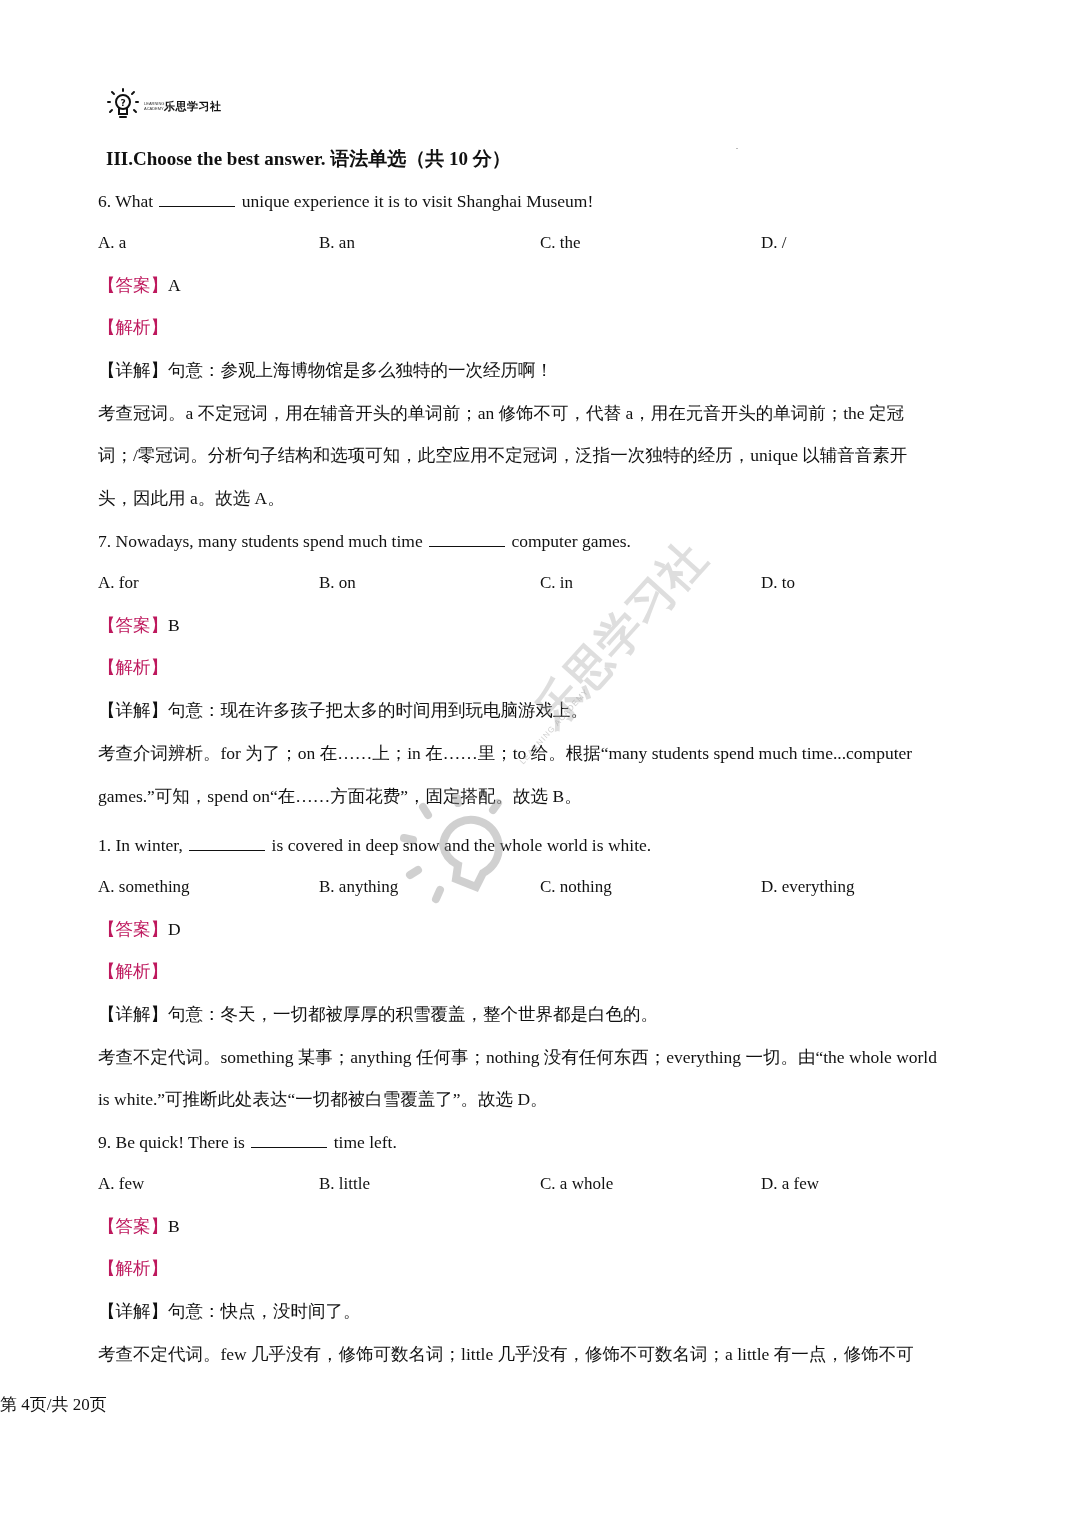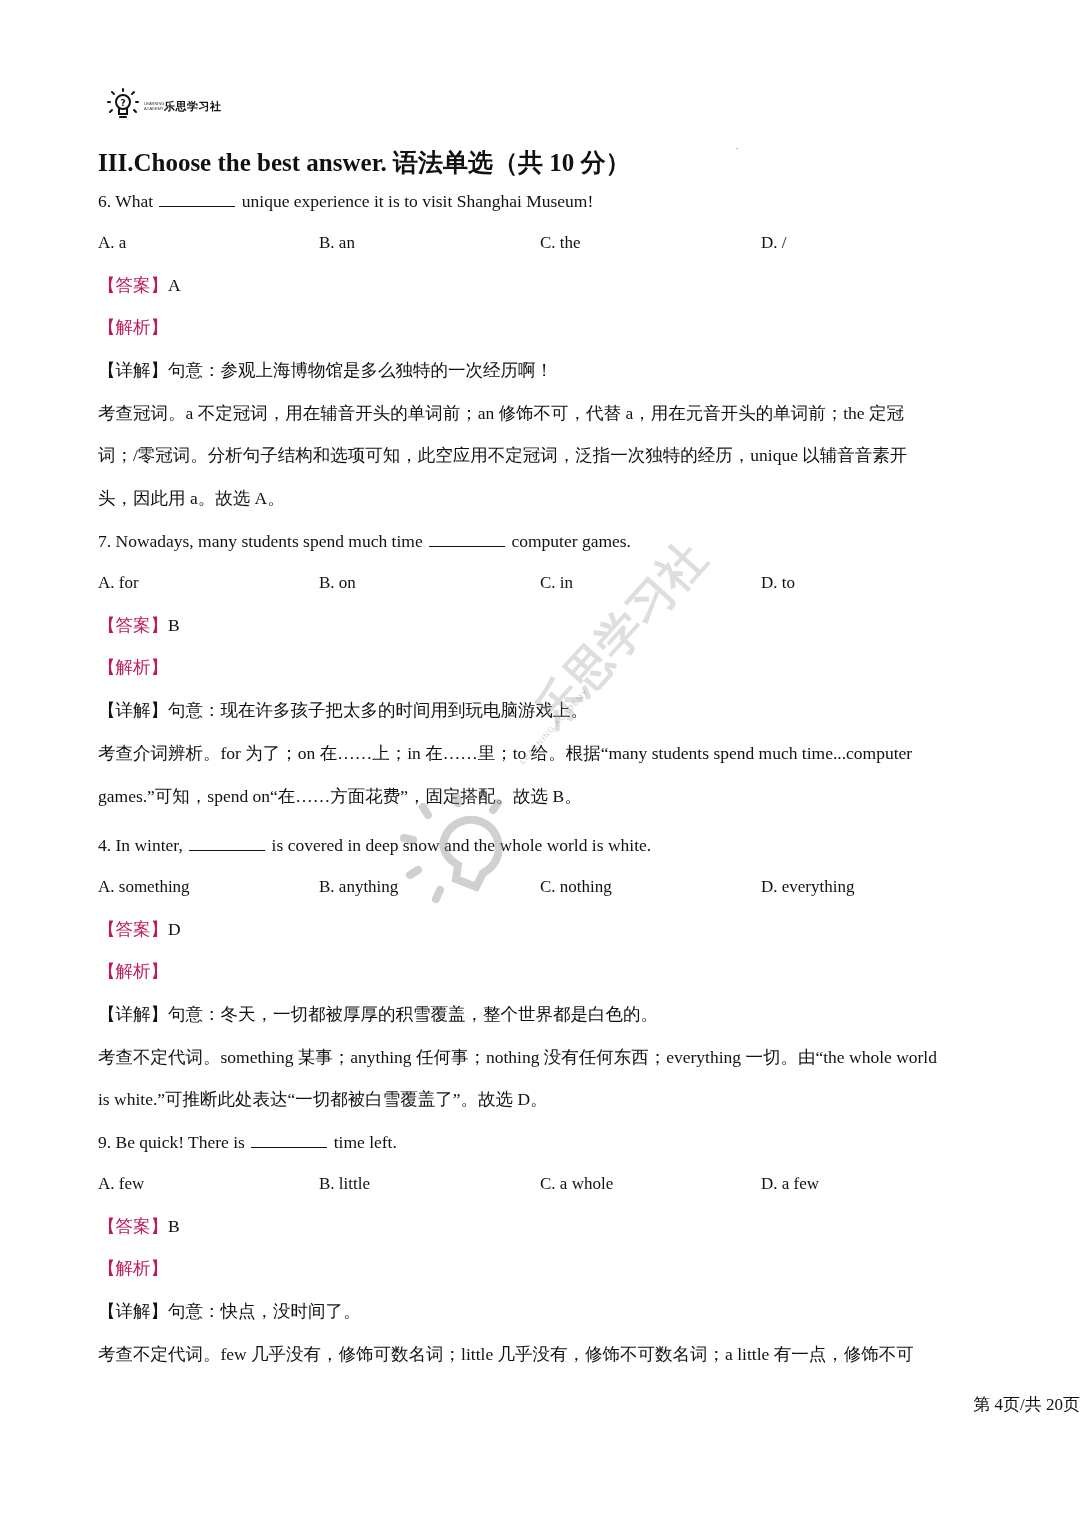--- a/index.html
+++ b/index.html
@@ -3,26 +3,26 @@
 <meta charset="utf-8">
 <style>
   html, body { margin: 0; padding: 0; background: #ffffff; }
   body { width: 1080px; height: 1528px; position: relative; overflow: hidden;
          font-family: "Liberation Serif", "DejaVu Serif", serif; color: #111; }
   .page { position: absolute; left: 0; top: 0; width: 1080px; height: 1528px; }
   .logo { position: absolute; left: 106px; top: 88px; display: flex; align-items: center; gap: 4px; }
   .logo svg { width: 34px; height: 36px; }
   .logo .tiny { font-family: "Liberation Sans", sans-serif; font-size: 4px; line-height: 5px; color:#333; width: 16px; }
   .logo .brand { font-family: "DejaVu Sans", sans-serif; font-size: 11px; font-weight: bold; color: #111; letter-spacing: 0.5px; }
-  .heading { position: absolute; left: 98px; top: 146px; font-size: 25px; font-weight: bold; white-space: nowrap; text-align: center; }
+  .heading { position: absolute; left: 106px; top: 146px; font-size: 19px; font-weight: bold; white-space: nowrap; text-align: center; }
   .line { position: absolute; left: 98px; font-size: 17.5px; white-space: nowrap; line-height: 24px; }
   .opt { position: absolute; font-size: 17px; white-space: nowrap; line-height: 24px; }
   .label-blue { color: #be185d; }
   .blank { display: inline-block; width: 76px; border-bottom: 1.2px solid #111; height: 16px; vertical-align: baseline; margin: 0 2px; }
-  .footer { position: absolute; top: 1393px; left: 0; width: 1080px; text-align: right; font-size: 17px; }
+  .footer { position: absolute; top: 1393px; left: 0; width: 1080px; text-align: left; font-size: 17px; }
   .wm { position: absolute; pointer-events: none; }
   .wm-text { position: absolute; left: 520px; top: 700px; transform: rotate(-48deg); transform-origin: left top;
              font-family: "DejaVu Sans", sans-serif; font-weight: bold; font-size: 46px; color: rgba(160,160,160,0.35); white-space: nowrap; }
   .wm-sub { position: absolute; left: 518px; top: 760px; transform: rotate(-48deg); transform-origin: left top;
             font-family: "Liberation Sans", sans-serif; font-size: 8px; color: rgba(160,160,160,0.5); letter-spacing: 1px; }
   .wm-bulb { position: absolute; left: 398px; top: 795px; width: 120px; height: 120px; }
   .corner-dot { position: absolute; left: 736px; top: 148px; width: 2px; height: 1px; background: #bbb; }
 </style>
 </head>
 <body>
@@ -86,21 +86,21 @@
     <span class="label-blue">【答案】</span><span>B</span>
   </div>
   <div class="line label-blue" style="top:655px">【解析】</div>
   <div class="line" style="top:698px">
     <span>【详解】</span><span>句意：现在许多孩子把太多的时间用到玩电脑游戏上。</span>
   </div>
   <div class="line" style="top:741px">考查介词辨析。for 为了；on 在……上；in 在……里；to 给。根据“many students spend much time...computer</div>
   <div class="line" style="top:784px">games.”可知，spend on“在……方面花费”，固定搭配。故选 B。</div>
 
   <div class="line" style="top:833px">
-    <span>4. In winter,</span>
+    <span>1. In winter,</span>
     <span class="blank"></span>
     <span>is covered in deep snow and the whole world is white.</span>
   </div>
   <div class="opt" style="left:98px;top:875px">A. something</div>
   <div class="opt" style="left:319px;top:875px">B. anything</div>
   <div class="opt" style="left:540px;top:875px">C. nothing</div>
   <div class="opt" style="left:761px;top:875px">D. everything</div>
   <div class="line" style="top:917px">
     <span class="label-blue">【答案】</span><span>D</span>
   </div>

